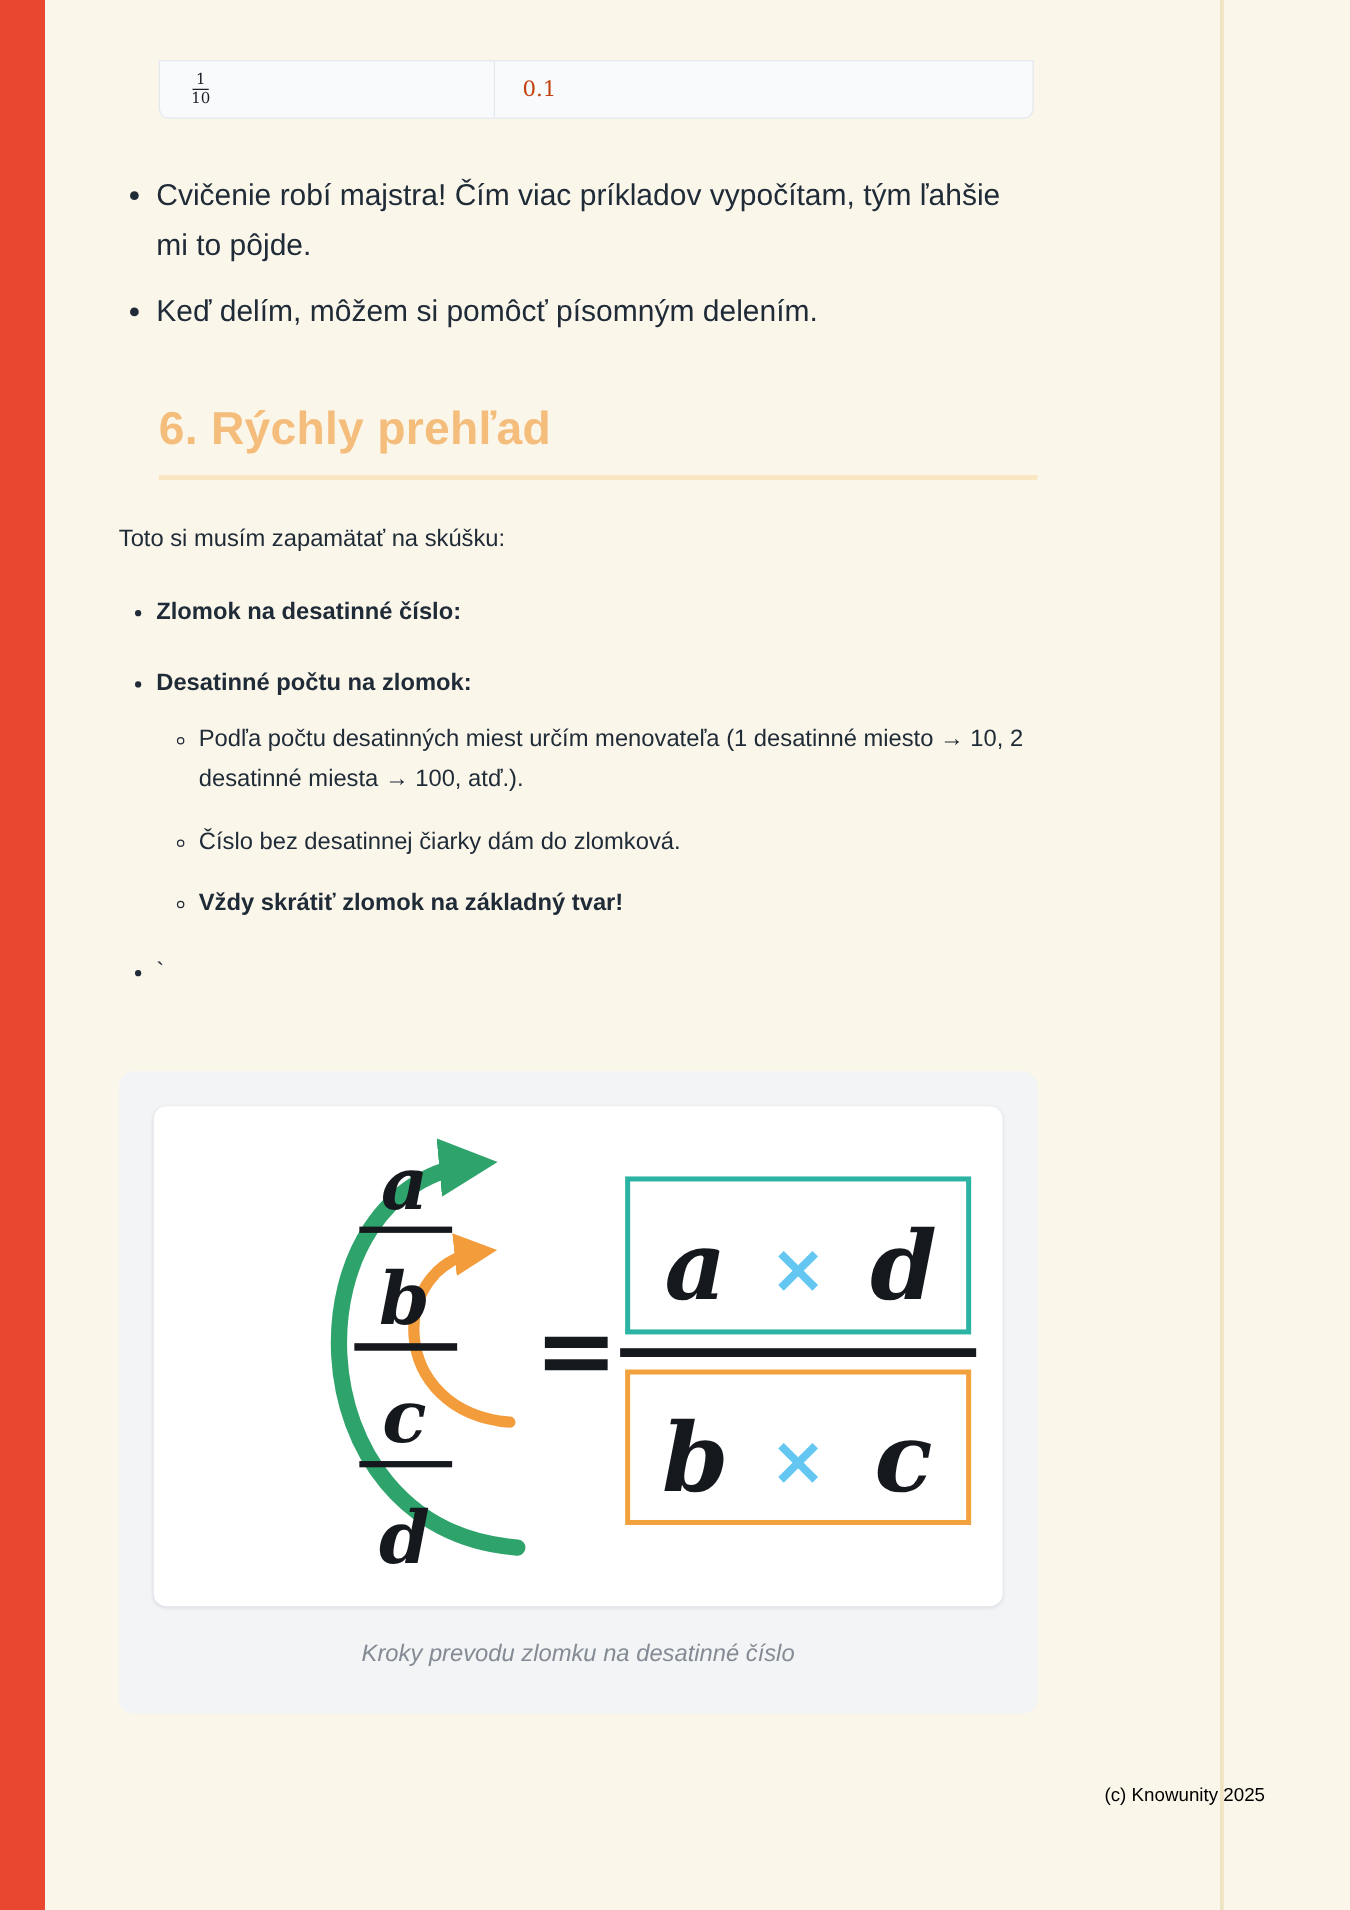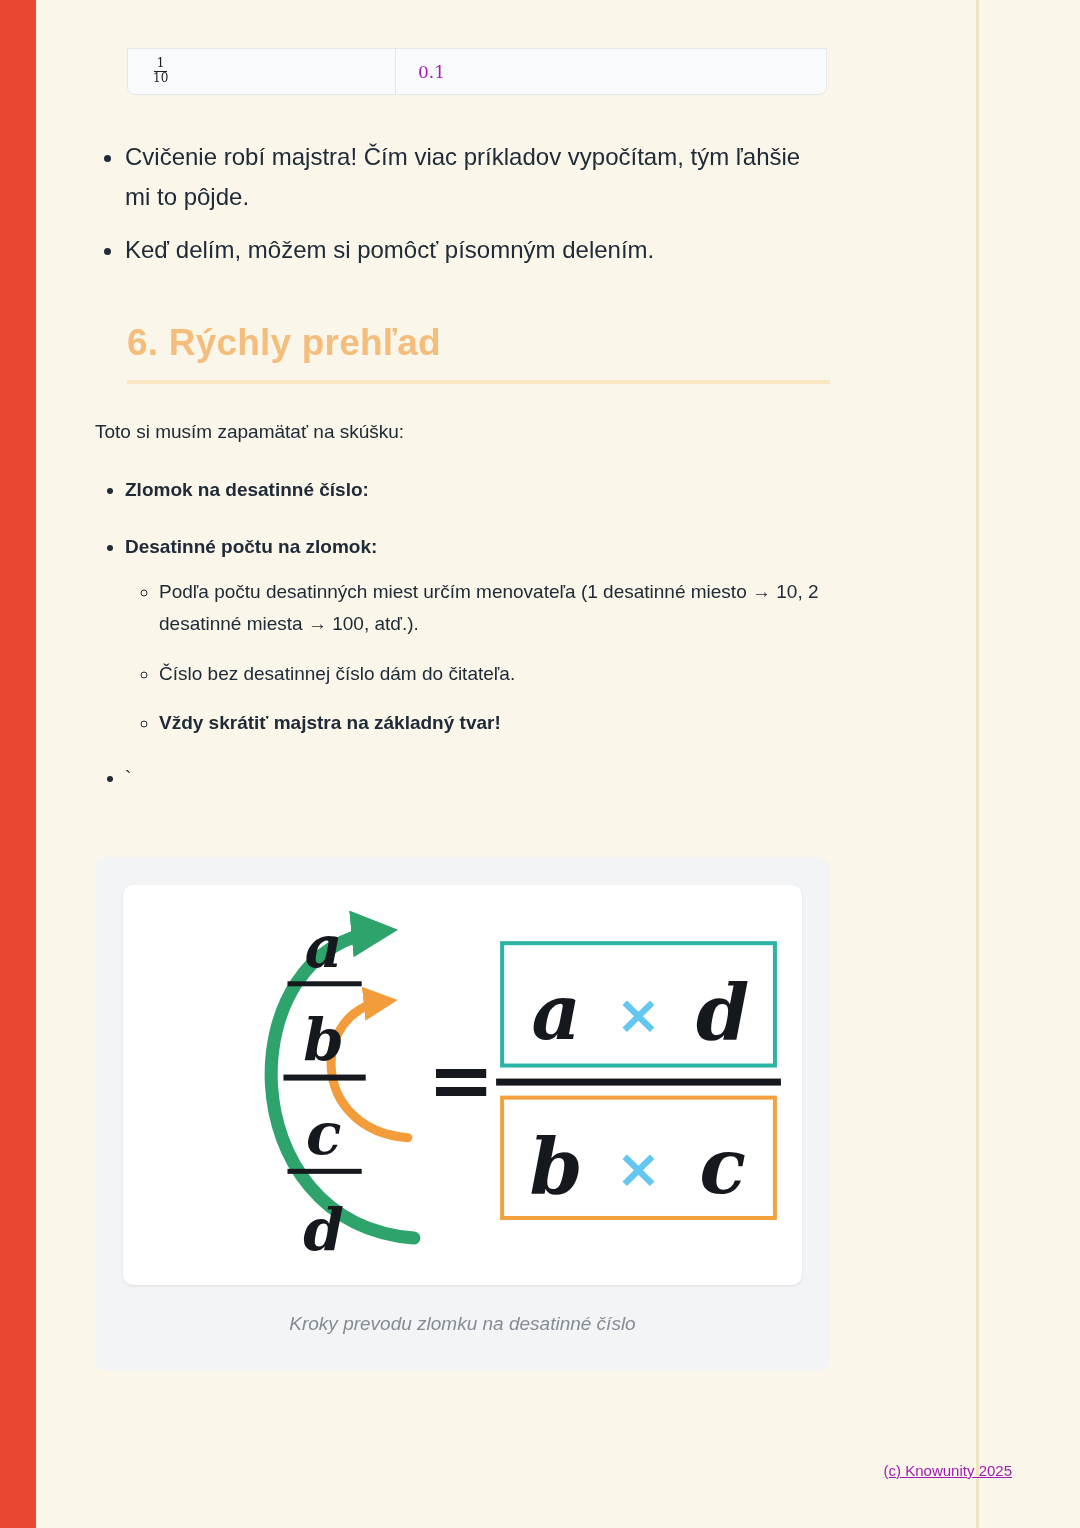--- a/index.html
+++ b/index.html
@@ -33,21 +33,21 @@
   }
   .cell { height: 100%; display: flex; align-items: center; padding-left: 22px; }
   .cell-left { width: 268px; border-right: 1px solid #E3E8EF; }
   .cell-right { flex: 1; }
   .frac {
     display: inline-flex; flex-direction: column; align-items: center;
     font-family: "DejaVu Serif", serif; font-size: 12px; line-height: 1.15; color: #1a1f27;
   }
   .frac-num { border-bottom: 1px solid #1a1f27; padding: 0 3px; }
   .frac-den { padding: 0 3px; }
-  .decimal { font-family: "DejaVu Serif", serif; font-size: 17px; color: #a21caf; }
+  .decimal { font-family: "DejaVu Serif", serif; font-size: 17px; color: #c2410c; }
   
   .notes-list { margin-top: 42px; padding-left: 30px; list-style: disc; }
   .notes-list li { font-size: 24px; line-height: 1.65; margin-bottom: 14px; }
   
   .section-heading {
     margin-top: 52px;
     font-size: 37px; font-weight: bold; color: #F4BD7B;
     padding-bottom: 16px;
     border-bottom: 4px solid #FAE6C3;
     letter-spacing: 0.2px;
@@ -76,22 +76,22 @@
     box-shadow: 0 1px 3px rgba(20,30,50,0.10);
     overflow: hidden;
   }
   .figure-inner svg { display: block; width: 100%; height: auto; }
   figcaption {
     margin-top: 28px; text-align: center;
     font-style: italic; font-size: 19px; color: #858B94;
   }
   
   .footer {
-    position: absolute; top: 1462px; right: 68px;
-    font-size: 15px; color: #a21caf; z-index: 2; text-decoration: underline;
+    position: absolute; top: 1428px; right: 68px;
+    font-size: 15px; color: #000000; z-index: 2;
   }
   
   .m-letter {
     font-family: "DejaVu Serif", serif; font-style: italic; font-weight: bold;
     fill: #15181D;
   }
   .m-eq { font-family: "DejaVu Serif", serif; font-weight: bold; fill: #15181D; }
   .m-times { font-family: "DejaVu Sans", sans-serif; font-weight: bold; }
 </style>
 </head>
@@ -127,24 +127,24 @@
       <li class="group">
         <span class="b">Zlomok na desatinné číslo:</span>
       </li>
       <li class="group">
         <span class="b">Desatinné počtu na zlomok:</span>
         <ul class="sub">
           <li>
             <span class="b"></span><span>Podľa počtu desatinných miest určím menovateľa (1 desatinné miesto → 10, 2 desatinné miesta → 100, atď.).</span>
           </li>
           <li>
-            <span class="b"></span><span>Číslo bez desatinnej číslo dám do čitateľa.</span>
+            <span class="b"></span><span>Číslo bez desatinnej čiarky dám do zlomková.</span>
           </li>
           <li>
-            <span class="b">Vždy skrátiť majstra na základný tvar!</span><span></span>
+            <span class="b">Vždy skrátiť zlomok na základný tvar!</span><span></span>
           </li>
         </ul>
       </li>
       <li class="stray-bullet">
         <span>`</span>
       </li>
     </ul>
 
     <figure class="figure-card">
       <div class="figure-inner">

